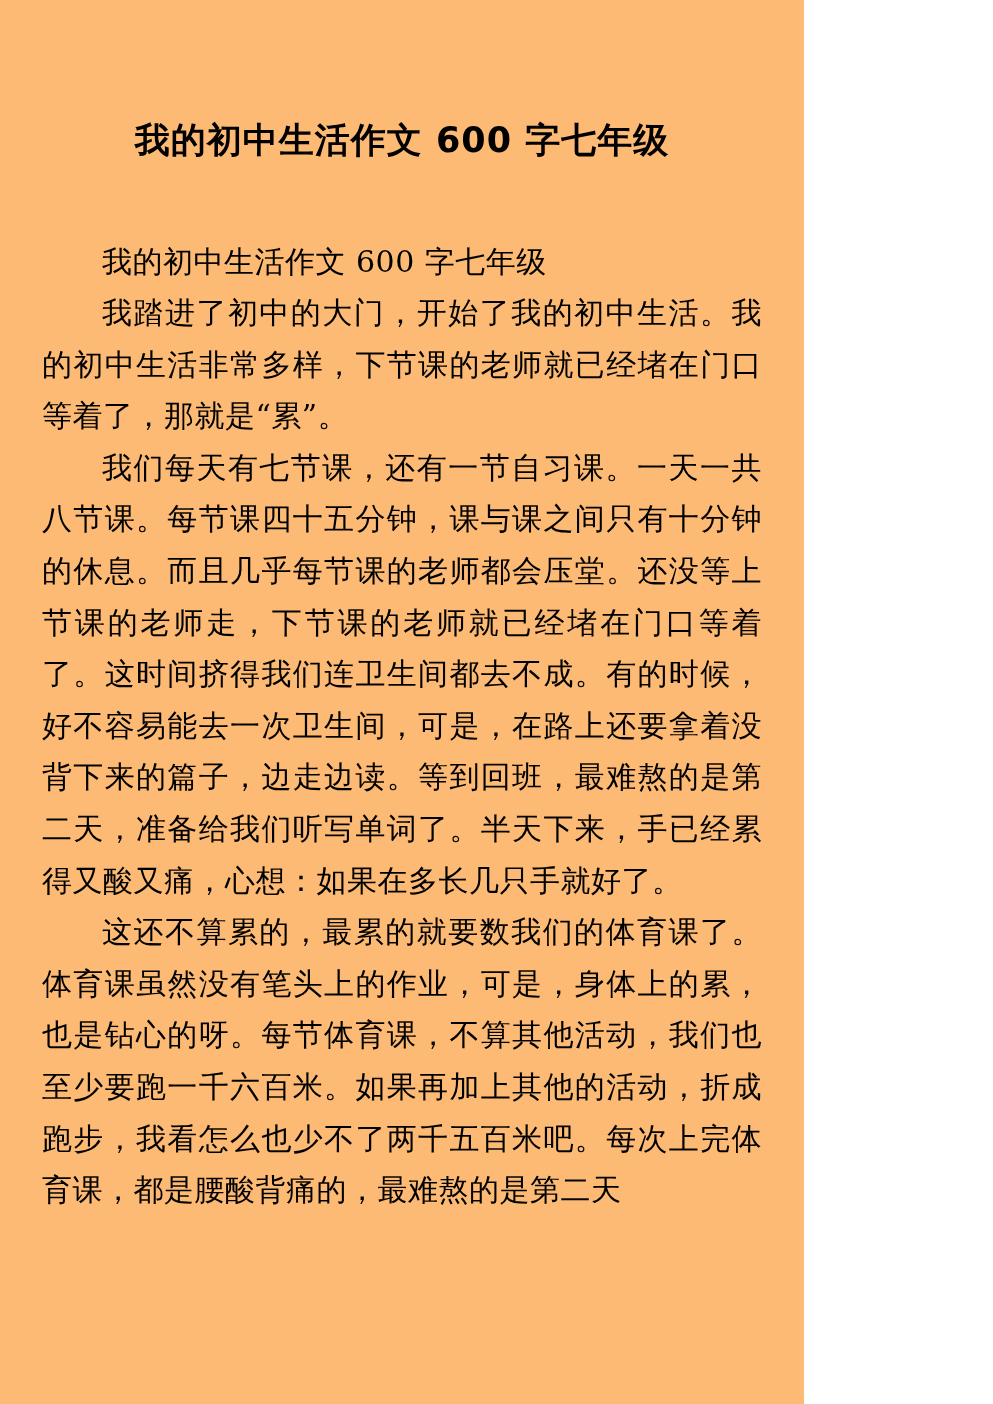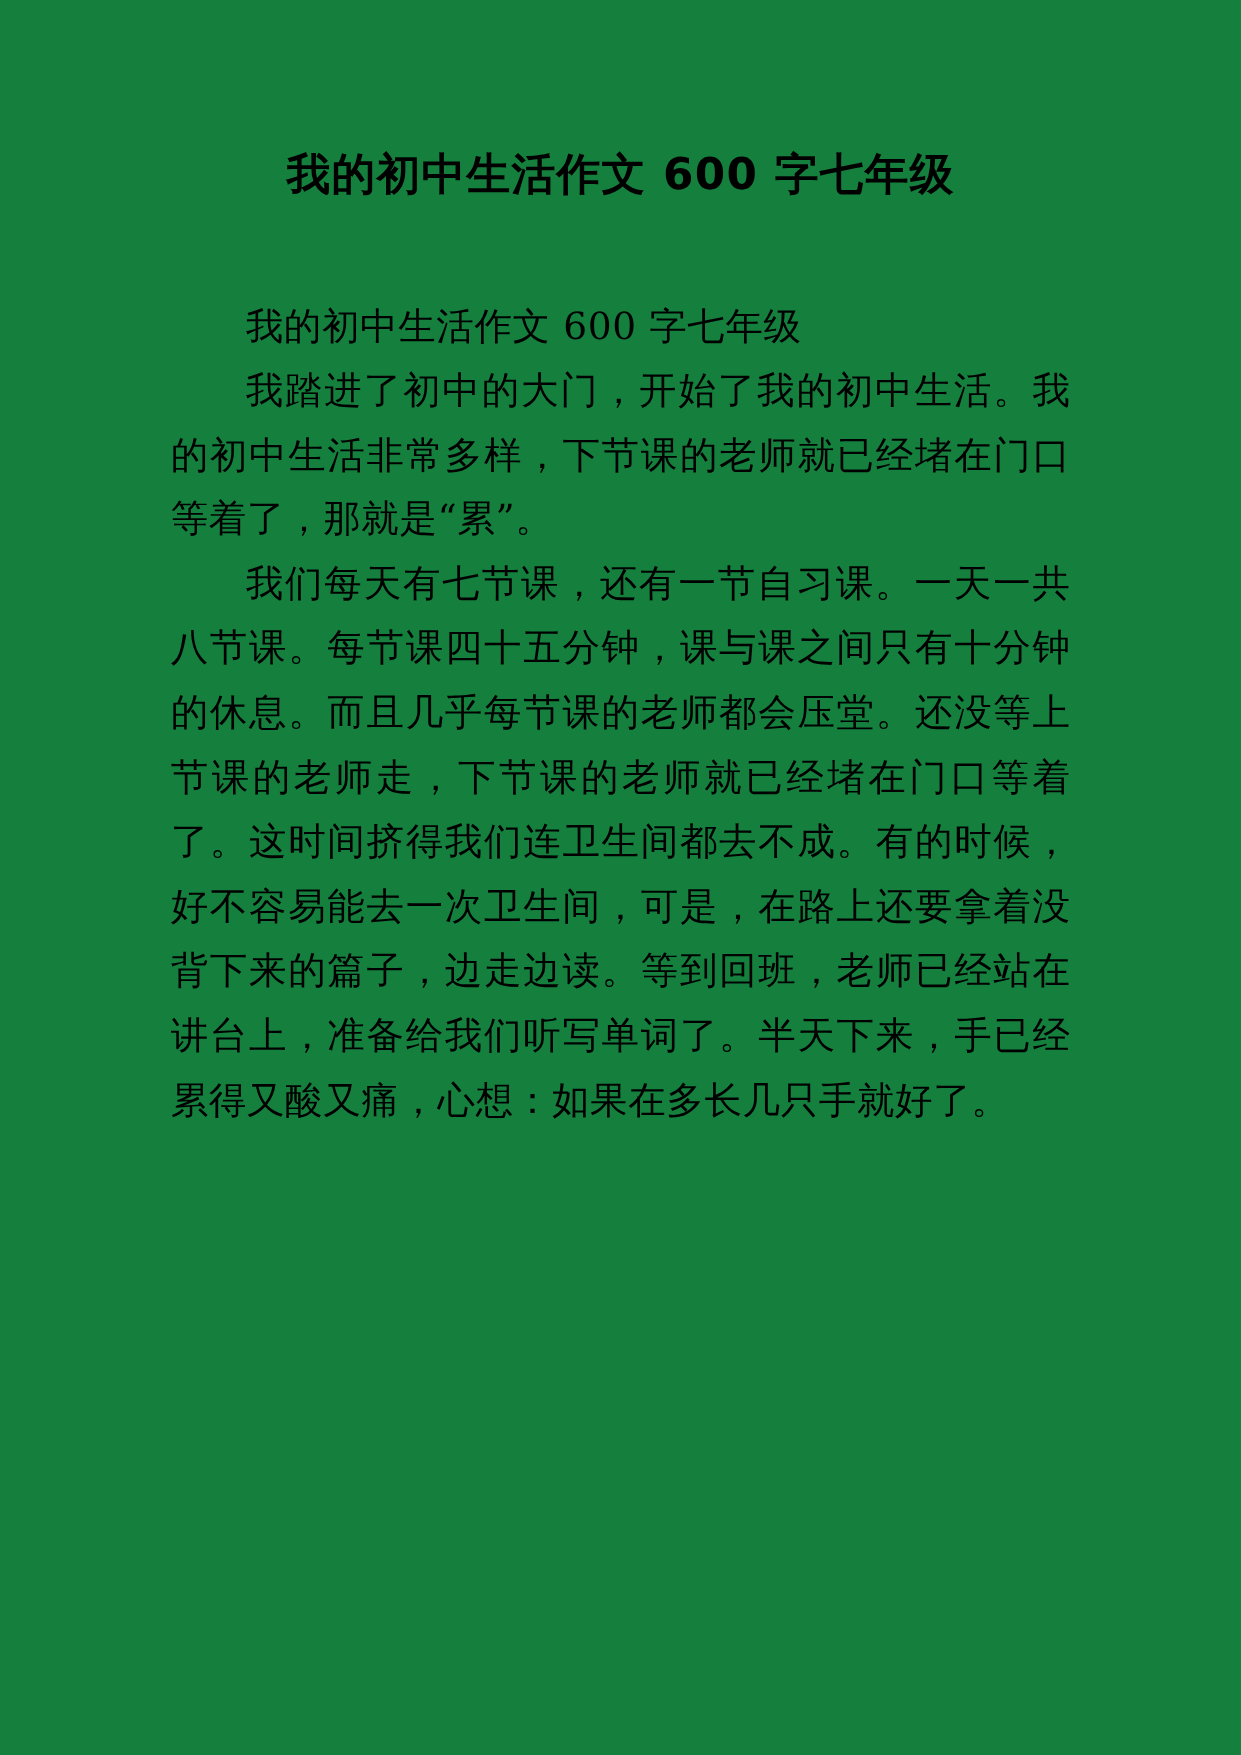--- a/index.html
+++ b/index.html
@@ -1,23 +1,23 @@
 <!DOCTYPE html>
 <html><head>
 <meta charset="utf-8">
 <style>
   html, body {
     margin: 0;
     padding: 0;
     background: #ffffff;
   }
   .page {
-    width: 993px;
+    width: 804px;
     height: 1404px;
-    background: #15803d;
+    background: #fdba74;
     box-sizing: border-box;
     padding: 0;
     position: relative;
     overflow: hidden;
     font-family: "DejaVu Serif", "Liberation Serif", serif;
     color: #000000;
   }
   .doc-title {
     text-align: center;
     font-family: "DejaVu Sans", "Liberation Sans", sans-serif;
@@ -50,16 +50,17 @@
 </head>
 <body>
 
 <div class="page">
 
   <h1 class="doc-title">我的初中生活作文 600 字七年级</h1>
 
   <div class="body-wrap">
     <p class="para indent">我的初中生活作文 600 字七年级</p>
     <p class="para indent">我踏进了初中的大门，开始了我的初中生活。我的初中生活非常多样，下节课的老师就已经堵在门口等着了，那就是“累”。</p>
-    <p class="para indent">我们每天有七节课，还有一节自习课。一天一共八节课。每节课四十五分钟，课与课之间只有十分钟的休息。而且几乎每节课的老师都会压堂。还没等上节课的老师走，下节课的老师就已经堵在门口等着了。这时间挤得我们连卫生间都去不成。有的时候，好不容易能去一次卫生间，可是，在路上还要拿着没背下来的篇子，边走边读。等到回班，老师已经站在讲台上，准备给我们听写单词了。半天下来，手已经累得又酸又痛，心想：如果在多长几只手就好了。</p>
+    <p class="para indent">我们每天有七节课，还有一节自习课。一天一共八节课。每节课四十五分钟，课与课之间只有十分钟的休息。而且几乎每节课的老师都会压堂。还没等上节课的老师走，下节课的老师就已经堵在门口等着了。这时间挤得我们连卫生间都去不成。有的时候，好不容易能去一次卫生间，可是，在路上还要拿着没背下来的篇子，边走边读。等到回班，最难熬的是第二天，准备给我们听写单词了。半天下来，手已经累得又酸又痛，心想：如果在多长几只手就好了。</p>
+    <p class="para indent">这还不算累的，最累的就要数我们的体育课了。体育课虽然没有笔头上的作业，可是，身体上的累，也是钻心的呀。每节体育课，不算其他活动，我们也至少要跑一千六百米。如果再加上其他的活动，折成跑步，我看怎么也少不了两千五百米吧。每次上完体育课，都是腰酸背痛的，最难熬的是第二天</p>
   </div>
 
 </div>
 
 </body></html>

